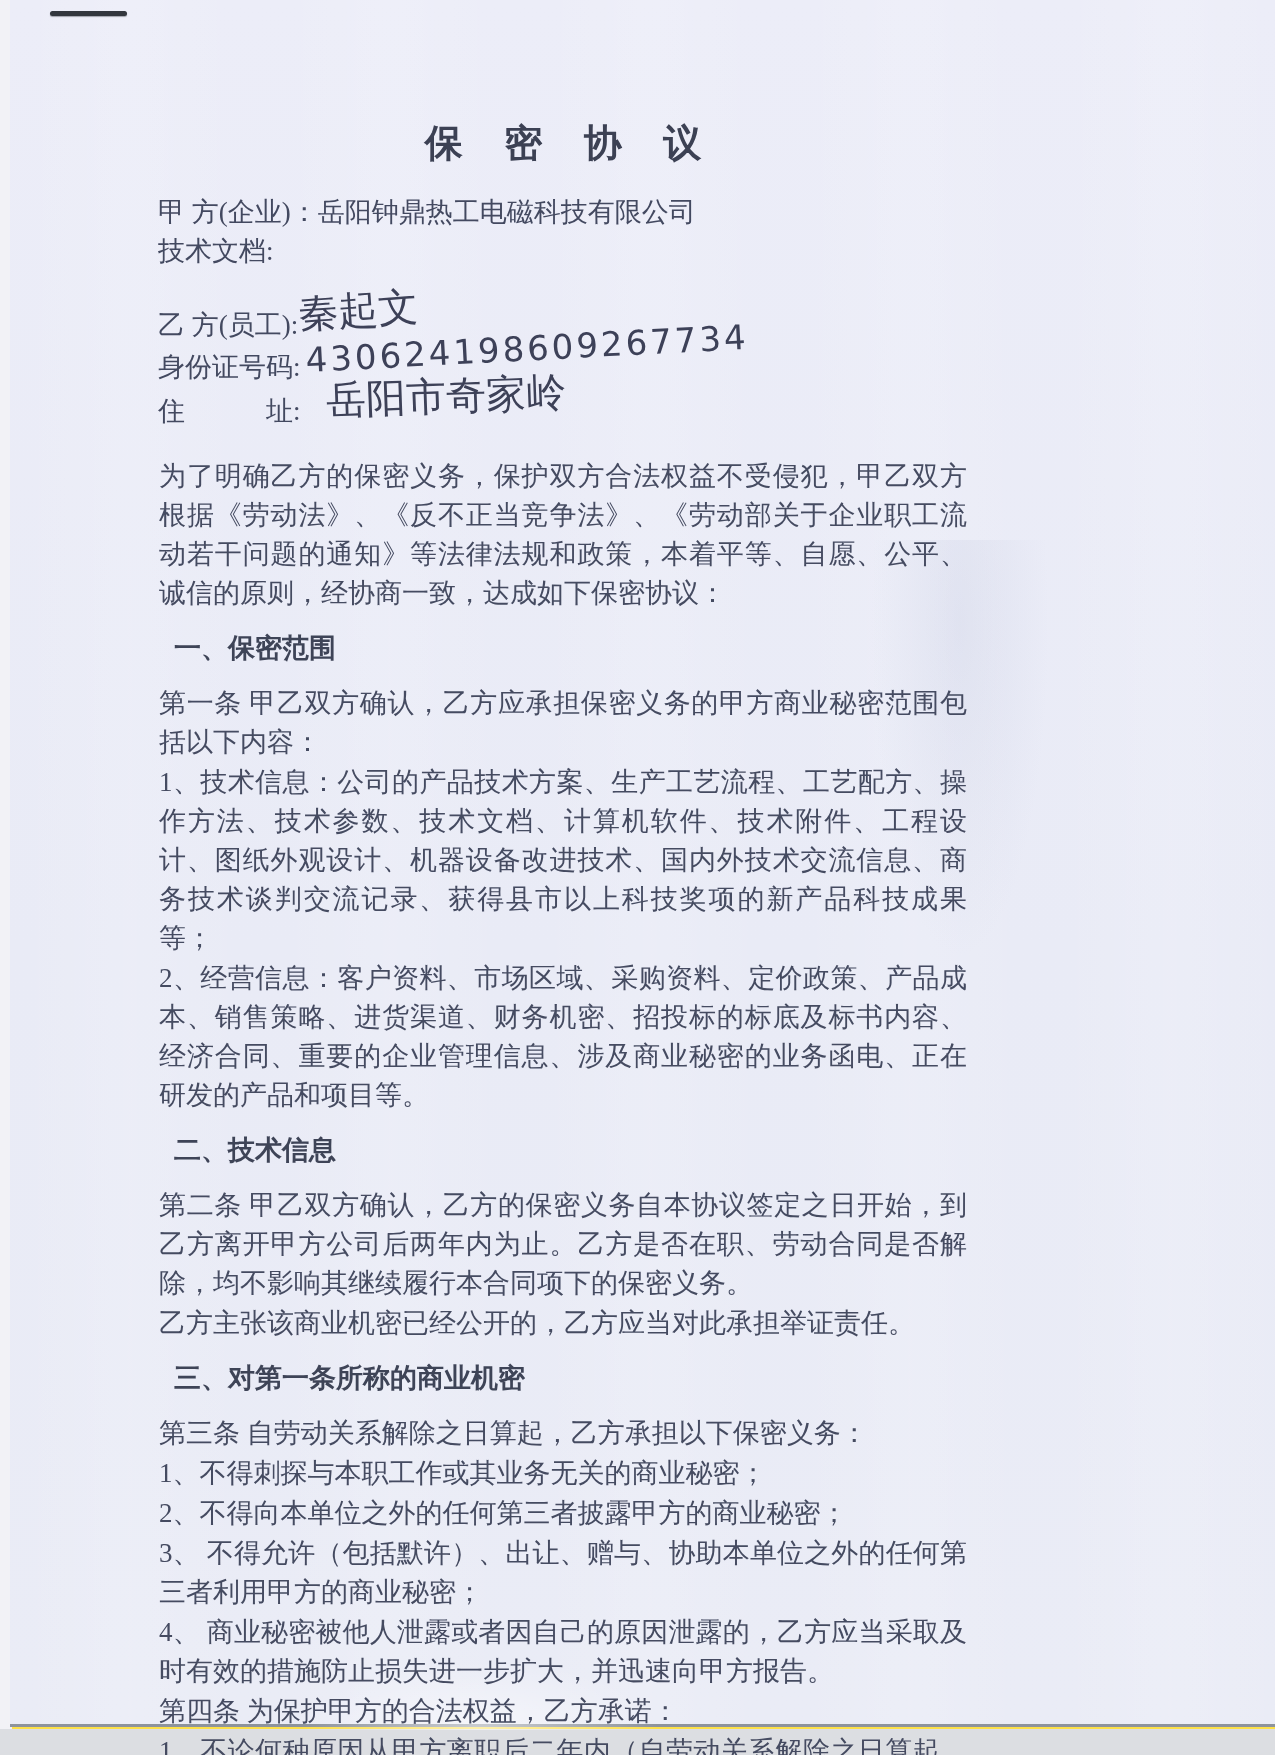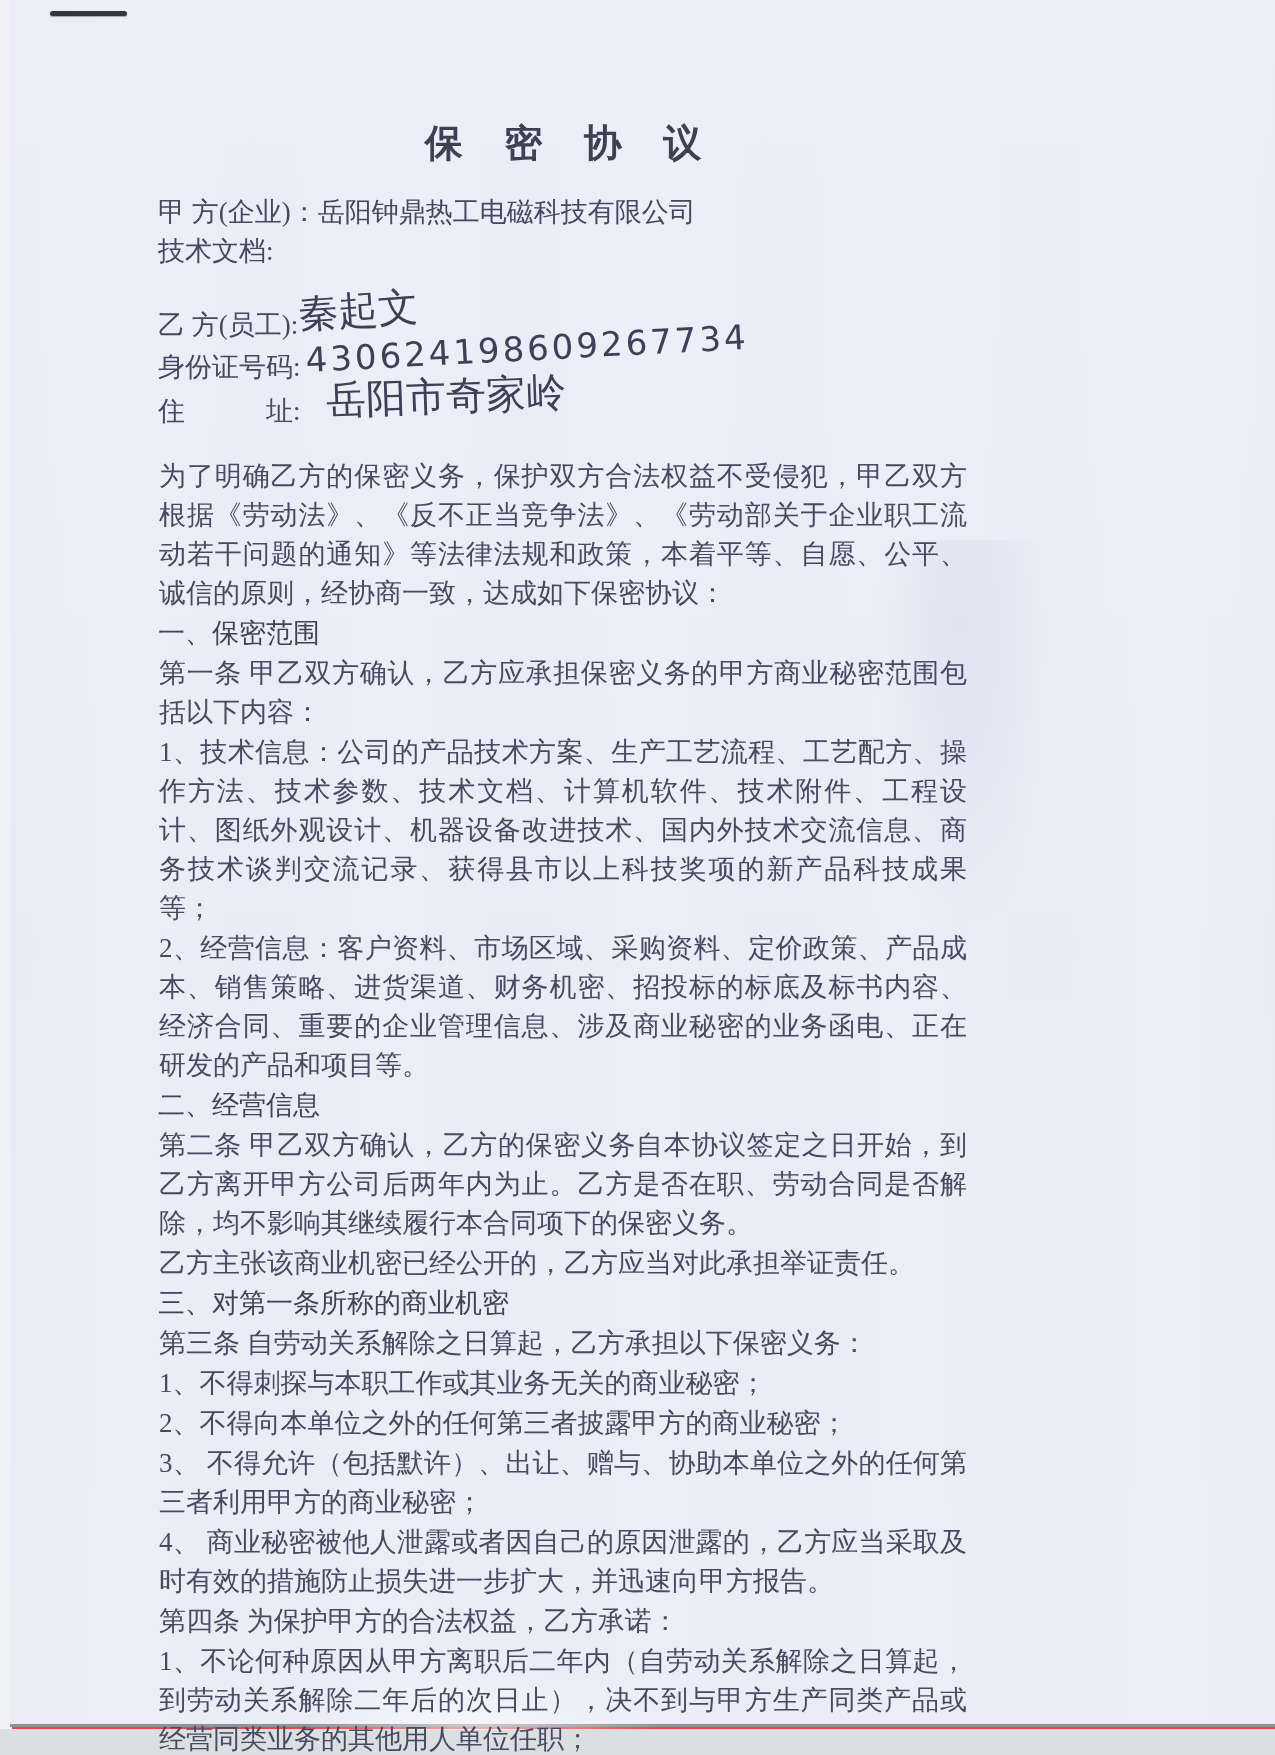--- a/index.html
+++ b/index.html
@@ -4,21 +4,21 @@
 <style>
   html,body{margin:0;padding:0;}
   body{
     width:1275px;height:1755px;
     background:#d3d5da;
     font-family:"Liberation Serif","DejaVu Serif",serif;
     overflow:hidden;
   }
   .scan-canvas{
     position:relative;width:1275px;height:1755px;
-    background:#ef4444;
+    background:#fde047;
   }
   
   .scan-left-strip{
     position:absolute;left:0;top:0;width:12px;height:1755px;
     background:#f2f2f6;
   }
   .scan-bottom-strip{
     position:absolute;left:0;top:1729px;width:1275px;height:26px;
     background:#dcdee2;
   }
@@ -75,21 +75,21 @@
   }
   .hw-name{font-size:40px;margin-left:2px;}
   .hw-id{font-size:34px;letter-spacing:3px;margin-left:6px;transform:rotate(-3deg) translateY(-4px);}
   .hw-addr{font-size:40px;margin-left:26px;transform:rotate(-2deg) translateY(-6px);}
   .body-text{margin-top:26px;font-size:27px;line-height:39px;}
   .para{
     margin:1px;text-align:justify;text-align-last:left;
     color:#454b61;
   }
   .sec-heading{
-    margin:0;font-size:27px;line-height:39px;font-weight:400;color:#3e4457;
+    margin:16px;font-size:27px;line-height:39px;font-weight:700;color:#3e4457;
   }
 </style>
 </head>
 <body>
 
 <div class="scan-canvas">
   <div class="scan-left-strip"></div>
   <div class="scan-bottom-strip"></div>
 
   <div class="paper">
@@ -121,21 +121,21 @@
       </div>
 
       <div class="body-text">
         <p class="para">为了明确乙方的保密义务，保护双方合法权益不受侵犯，甲乙双方根据《劳动法》、《反不正当竞争法》、《劳动部关于企业职工流动若干问题的通知》等法律法规和政策，本着平等、自愿、公平、诚信的原则，经协商一致，达成如下保密协议：</p>
 
         <p class="sec-heading">一、保密范围</p>
         <p class="para">第一条 甲乙双方确认，乙方应承担保密义务的甲方商业秘密范围包括以下内容：</p>
         <p class="para">1、技术信息：公司的产品技术方案、生产工艺流程、工艺配方、操作方法、技术参数、技术文档、计算机软件、技术附件、工程设计、图纸外观设计、机器设备改进技术、国内外技术交流信息、商务技术谈判交流记录、获得县市以上科技奖项的新产品科技成果等；</p>
         <p class="para">2、经营信息：客户资料、市场区域、采购资料、定价政策、产品成本、销售策略、进货渠道、财务机密、招投标的标底及标书内容、经济合同、重要的企业管理信息、涉及商业秘密的业务函电、正在研发的产品和项目等。</p>
 
-        <p class="sec-heading">二、经营信息</p>
+        <p class="sec-heading">二、技术信息</p>
         <p class="para">第二条 甲乙双方确认，乙方的保密义务自本协议签定之日开始，到乙方离开甲方公司后两年内为止。乙方是否在职、劳动合同是否解除，均不影响其继续履行本合同项下的保密义务。</p>
         <p class="para">乙方主张该商业机密已经公开的，乙方应当对此承担举证责任。</p>
 
         <p class="sec-heading">三、对第一条所称的商业机密</p>
         <p class="para">第三条 自劳动关系解除之日算起，乙方承担以下保密义务：</p>
         <p class="para">1、不得刺探与本职工作或其业务无关的商业秘密；</p>
         <p class="para">2、不得向本单位之外的任何第三者披露甲方的商业秘密；</p>
         <p class="para">3、 不得允许（包括默许）、出让、赠与、协助本单位之外的任何第三者利用甲方的商业秘密；</p>
         <p class="para">4、 商业秘密被他人泄露或者因自己的原因泄露的，乙方应当采取及时有效的措施防止损失进一步扩大，并迅速向甲方报告。</p>
         <p class="para">第四条 为保护甲方的合法权益，乙方承诺：</p>

